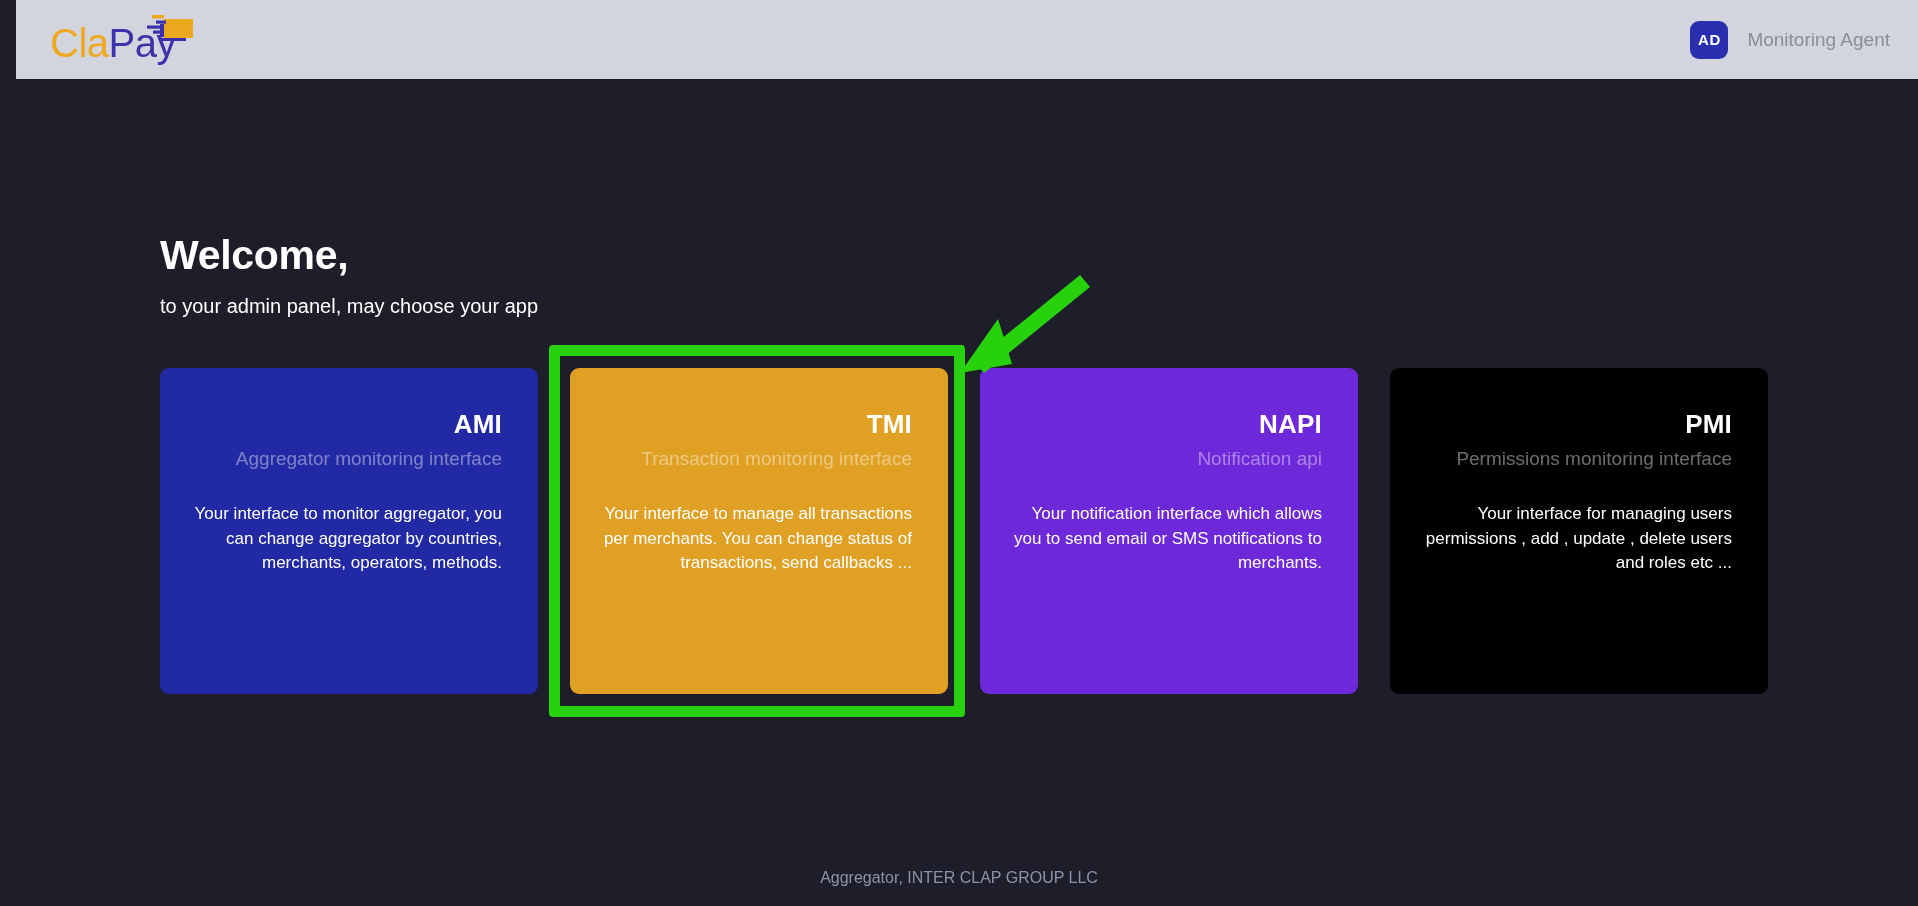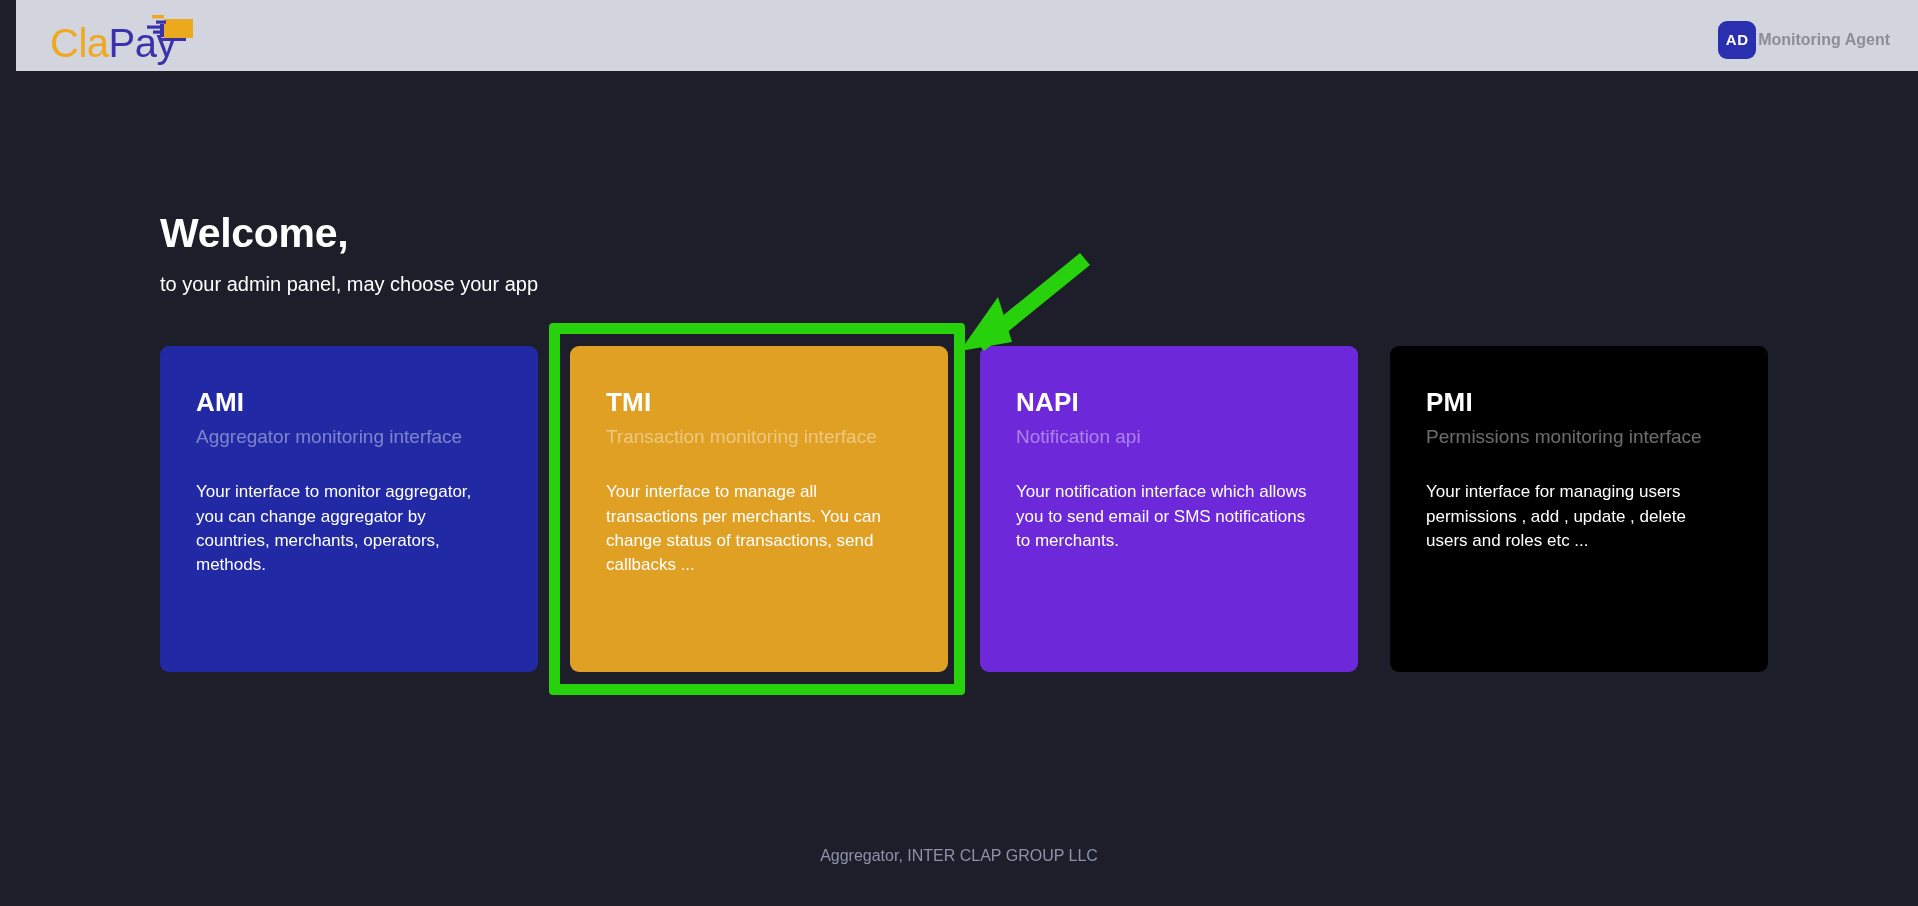--- a/index.html
+++ b/index.html
@@ -45,46 +45,46 @@
   }
   .brand-cla { color:#f0a81e; }
   .brand-pay { color:#3b32ab; }
 
   .brand-icon {
     position:absolute;
     left:88px; top:2px;
     width:56px; height:34px;
   }
 
-  .user-area { display:flex; align-items:center; gap:2px; padding-right:20px; }
+  .user-area { display:flex; align-items:center; gap:19px; padding-right:20px; }
 
   .avatar {
     width:38px; height:38px;
     border-radius:9px;
     background:#2a2fb0;
     color:#ffffff;
     font-size:15px;
     font-weight:700;
     letter-spacing:0.5px;
     display:flex;
     align-items:center;
     justify-content:center;
   }
 
   .user-name {
     color:#8b8d97;
-    font-size:16px;
-    font-weight:700;
+    font-size:19px;
+    font-weight:400;
     white-space:nowrap;
   }
 
   
   .page {
     position:absolute;
-    top:71px; left:0;
+    top:93px; left:0;
     width:1918px;
     height:800px;
     background:#1e1e2a;
   }
 
   .welcome-block {
     position:absolute;
     left:160px;
     top:140px;
   }
@@ -112,23 +112,24 @@
     left:160px;
     top:275px;
     display:flex;
     gap:32px;
   }
 
   .app-card {
     width:378px;
     height:326px;
     border-radius:9px;
-    padding:42px 36px 0 36px;
+    padding:42px 36px 0 24px;
     position:relative;
     cursor:pointer;
+    text-align:right;
   }
 
   .card-title {
     font-size:26px;
     font-weight:700;
     color:#ffffff;
     line-height:1.1;
     letter-spacing:0.2px;
   }
 

